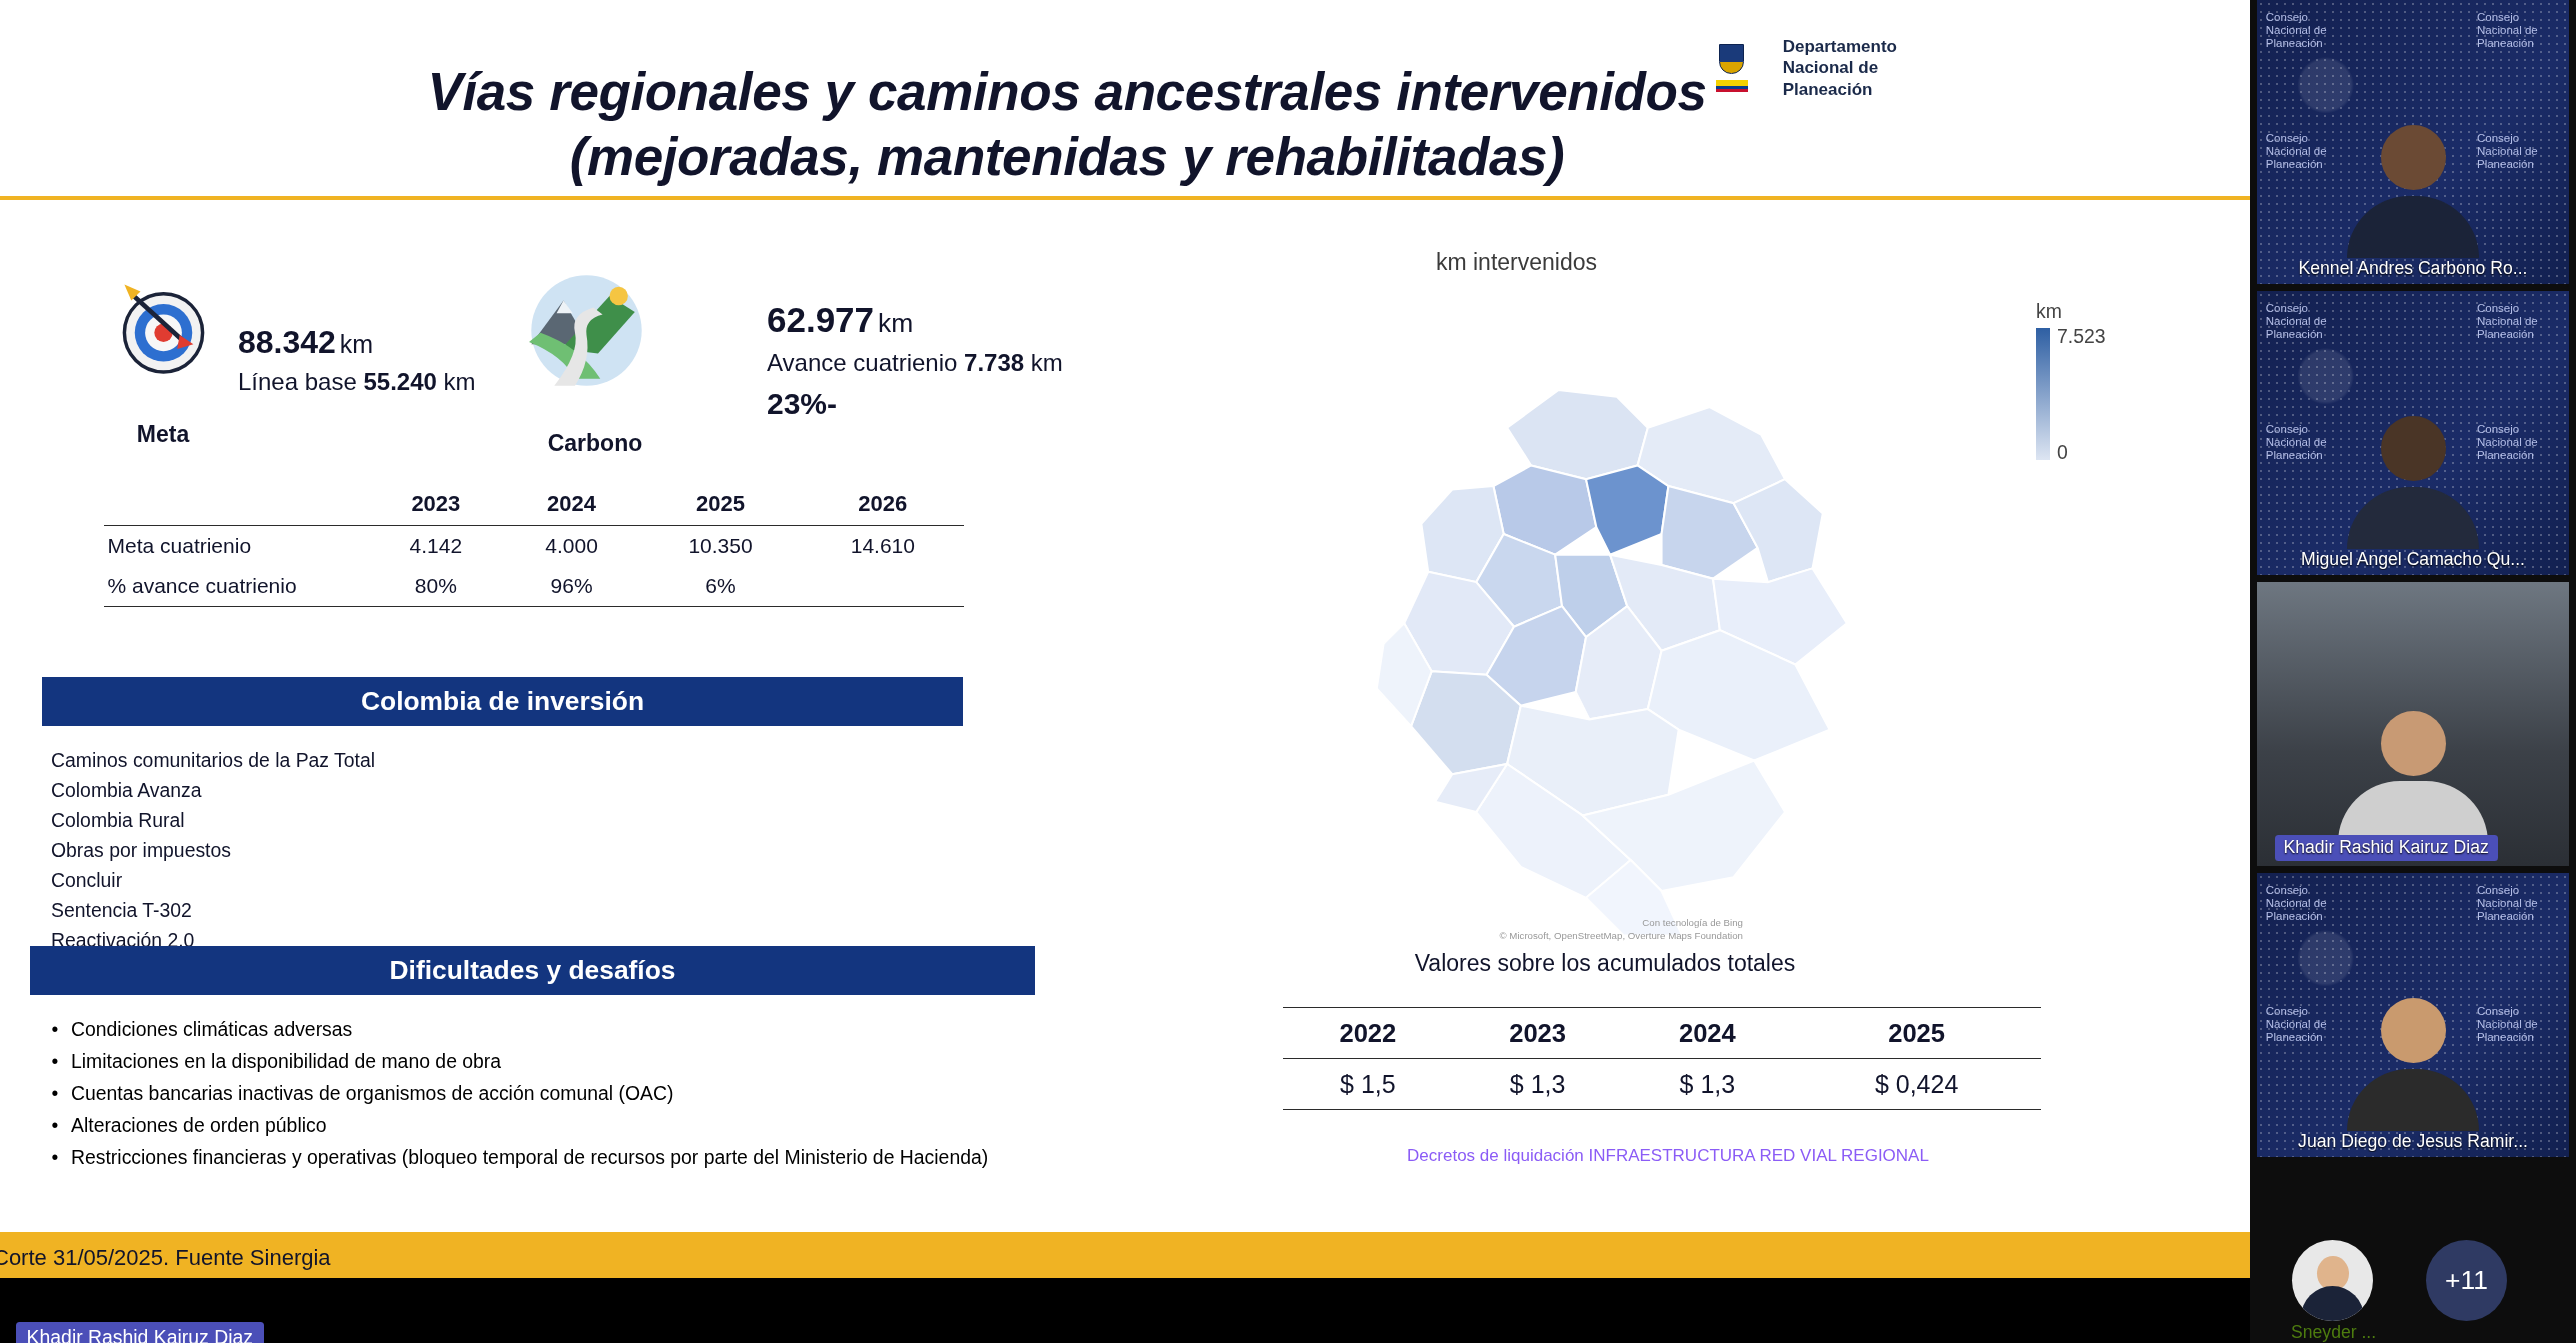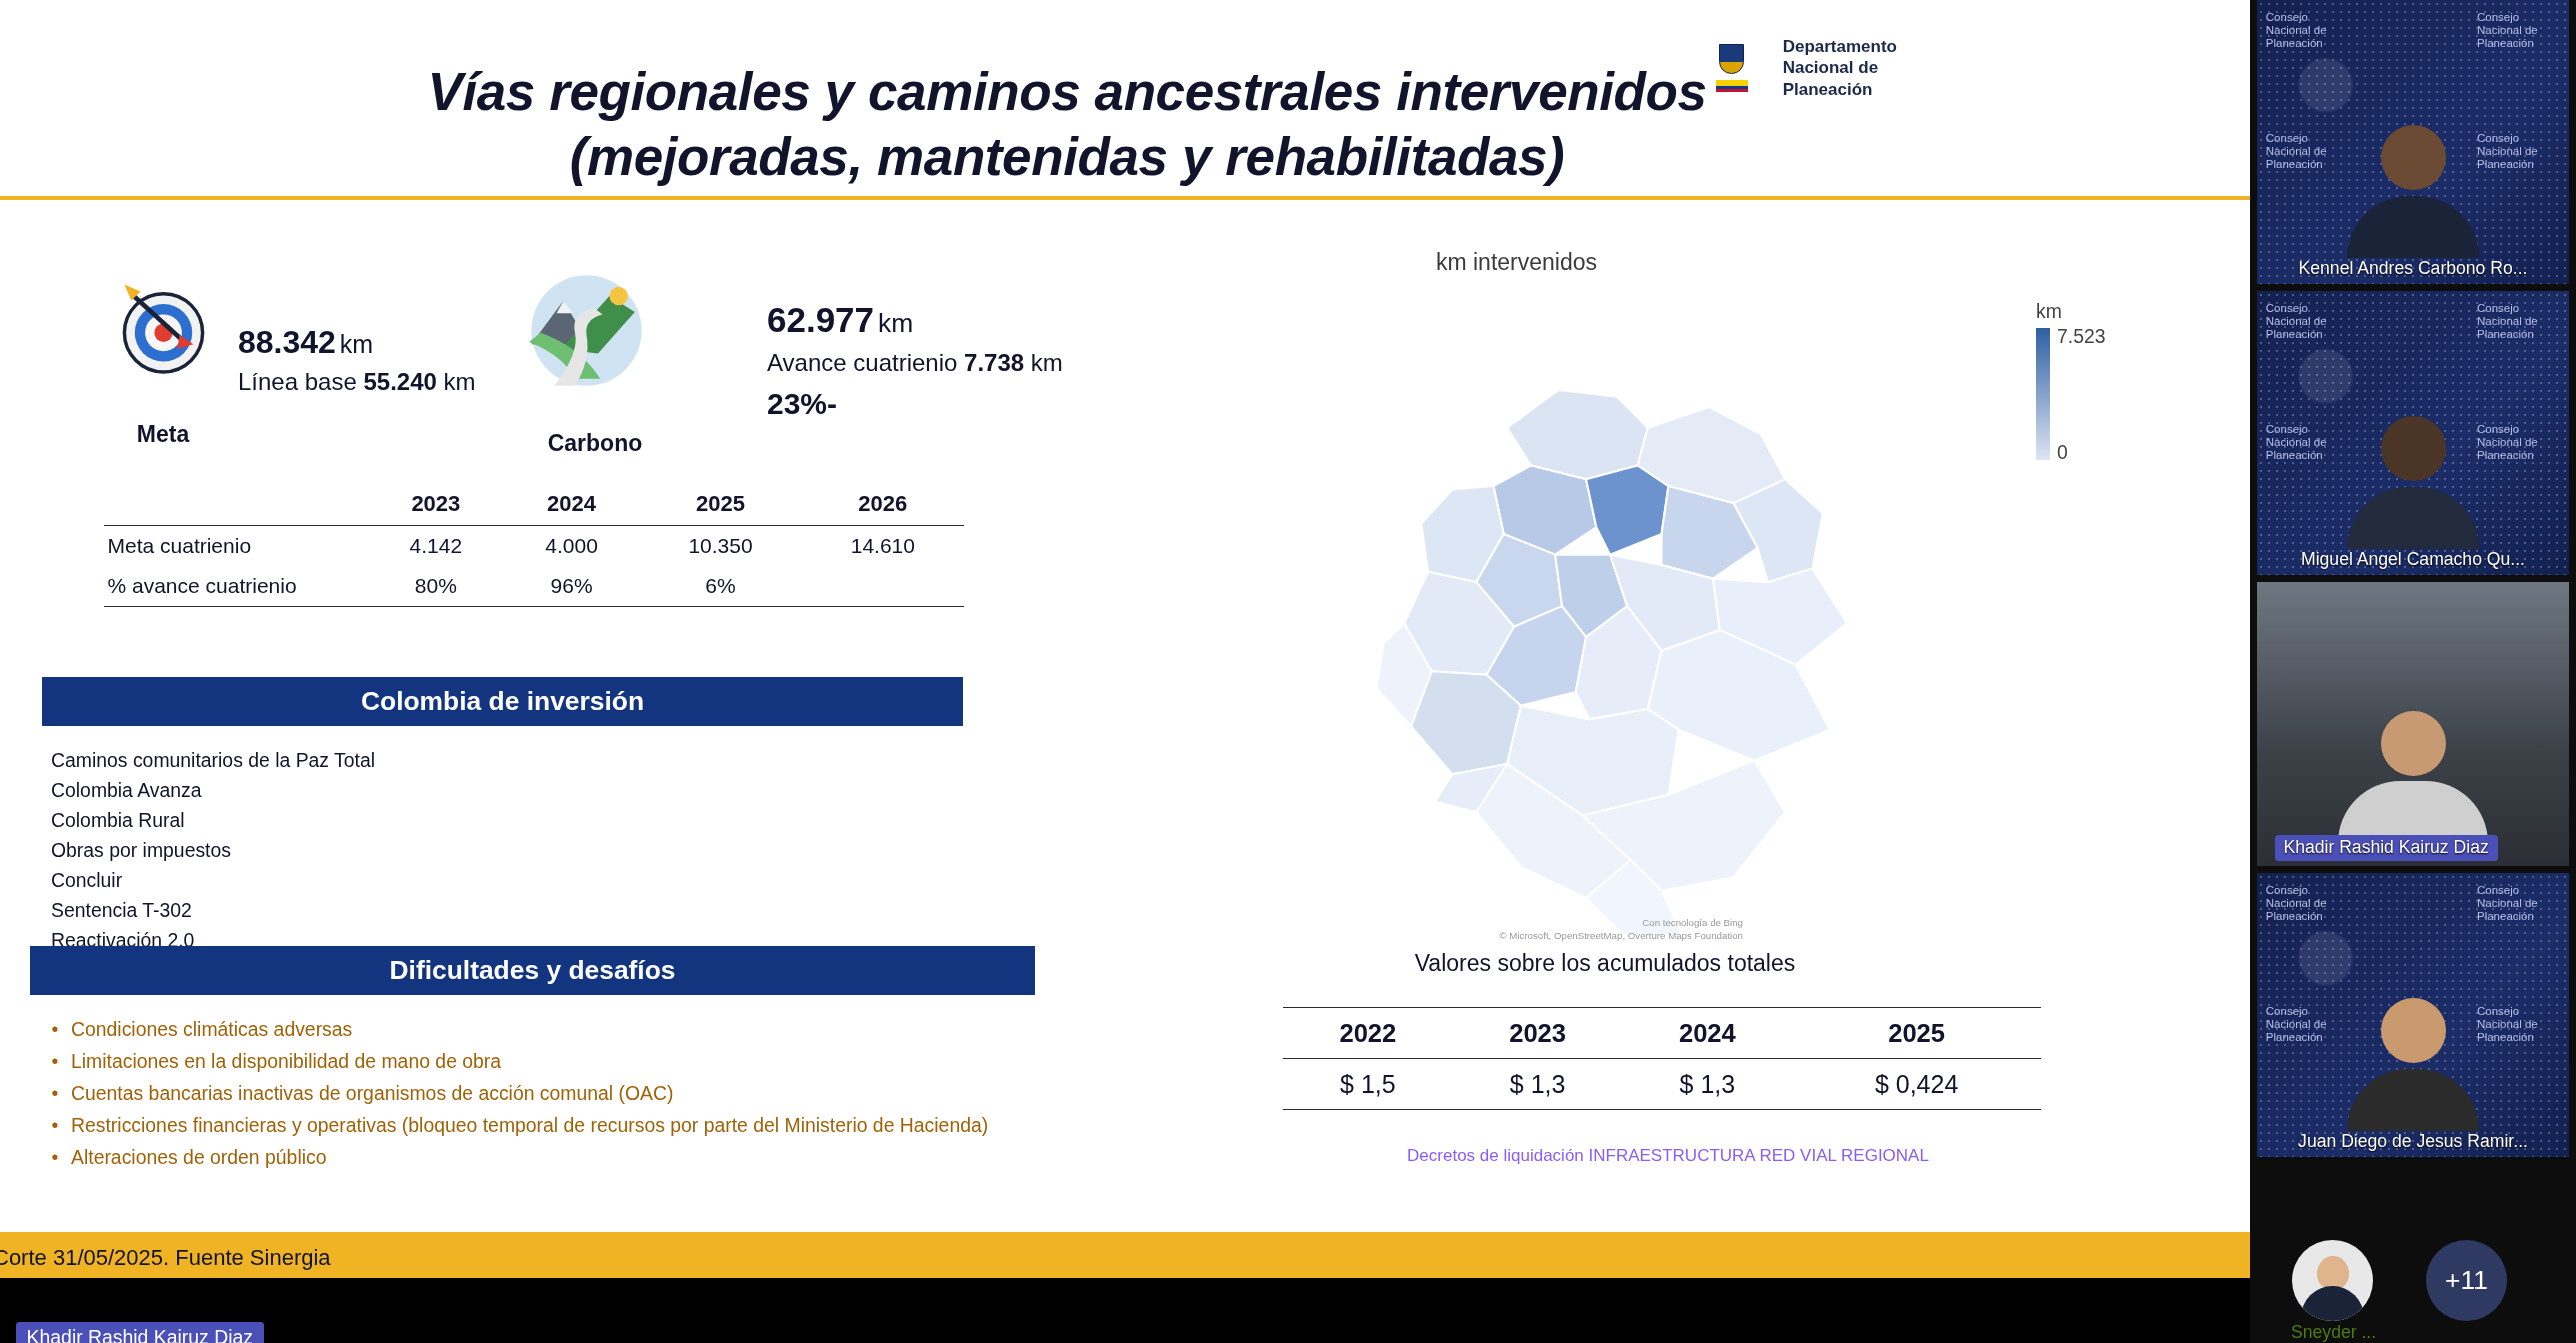--- a/index.html
+++ b/index.html
@@ -84,21 +84,21 @@
 
   .band {
     position:absolute; background:#13357f; color:#fff;
     font-size: 26.4px; font-weight: bold; text-align:center;
     padding: 8.8px 0;
   }
   #band-programas { left: 42px; top: 677px; width: 921px; }
   #band-dificultades { left: 30px; top: 946px; width: 1005px; }
 
   #programas-list { position:absolute; left: 51px; top: 745px; font-size: 19.4px; color:#11142b; line-height: 1.55; }
-  #dificultades-list { position:absolute; left: 34px; top: 1014px; font-size: 19.4px; color:#a16207; line-height: 1.55; width: 996px; }
+  #dificultades-list { position:absolute; left: 34px; top: 1014px; font-size: 19.4px; color:#000000; line-height: 1.55; width: 996px; }
   #dificultades-list li { list-style: none; position:relative; padding-left: 37px; margin-bottom: 1.8px; }
   #dificultades-list li:before { content:"•"; position:absolute; left: 17.6px; top:0; }
 
   
   #map-title { position:absolute; left: 1358px; top: 249px; width: 317px; font-size: 23px; color:#3b3b3b; text-align:center; }
   #map-wrap { position:absolute; left: 1217px; top: 287px; width: 793px; height: 652px; }
   #map-svg { width: 100%; height: 100%; }
   #map-credit { position:absolute; right: 507px; top: 917px; font-size: 9.7px; color:#999; text-align:right; line-height:1.3;}
 
   #legend { position:absolute; left: 2036px; top: 300px; width: 106px; }
@@ -296,22 +296,22 @@
         <div>Sentencia T-302</div>
         <div>Reactivación 2.0</div>
         <div>Vías para la legalidad</div>
       </div>
 
     <div id="band-dificultades" class="band">Dificultades y desafíos</div>
     <ul id="dificultades-list">
         <li>Condiciones climáticas adversas</li>
         <li>Limitaciones en la disponibilidad de mano de obra</li>
         <li>Cuentas bancarias inactivas de organismos de acción comunal (OAC)</li>
+        <li>Alteraciones de orden público</li>
         <li>Restricciones financieras y operativas (bloqueo temporal de recursos por parte del Ministerio de Hacienda)</li>
-        <li>Alteraciones de orden público</li>
       </ul>
 
     <div id="map-title">km intervenidos</div>
     <div id="map-wrap">
       <svg id="map-svg" viewBox="0 0 460 380">
         <g>
           <path class="dept" d="M168 82 L198 60 L232 64 L250 82 L244 104 L214 112 L182 104 Z" fill="#dbe4f3"></path>
           <path class="dept" d="M250 82 L286 70 L316 86 L330 112 L300 126 L262 116 L244 104 Z" fill="#e4ebf7"></path>
           <path class="dept" d="M182 104 L214 112 L220 140 L196 156 L166 144 L160 116 Z" fill="#b8c9e8"></path>
           <path class="dept" d="M214 112 L244 104 L262 116 L258 144 L228 156 L220 140 Z" fill="#6c93ce"></path>

